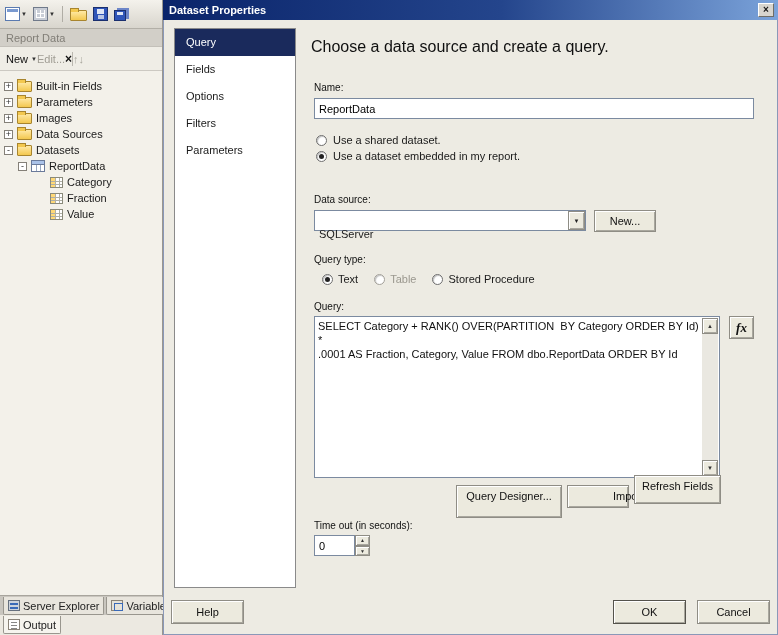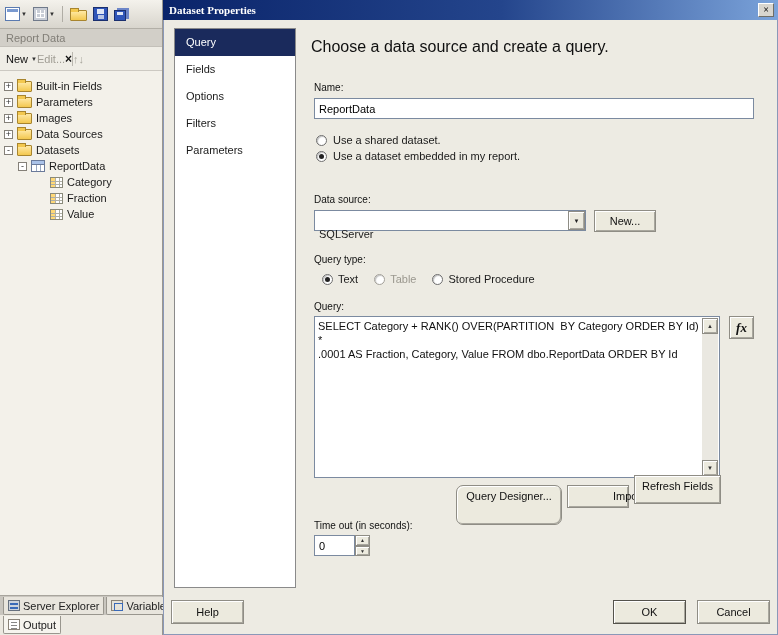--- a/index.html
+++ b/index.html
@@ -84,21 +84,21 @@
   .mi-se { background:#cdd3dc; border:1px solid #66707e; }
   .mi-se::before { content:""; position:absolute; left:1px; right:1px; top:2px; height:2px; background:#3a6ab8; box-shadow:0 4px 0 #3a6ab8; }
   .mi-var { background:#e6e2d8; border:1px solid #8a8378; }
   .mi-var::before { content:""; position:absolute; left:2px; top:2px; width:7px; height:6px; border:1px solid #3a6ab8; }
   .mi-out { background:#fff; border:1px solid #8a8378; }
   .mi-out::before { content:""; position:absolute; left:2px; right:2px; top:2px; height:1px; background:#888; box-shadow:0 3px 0 #888, 0 6px 0 #888; }
 
   
   .dialog { position:absolute; left:163px; top:0; width:615px; height:635px; }
   .titlebar { height:20px; background:linear-gradient(90deg,#0a246a,#24458c 55%,#7ba3da);
-    display:flex; align-items:center; padding:0 4px 0 6px;font-family:Liberation Serif, serif; }
+    display:flex; align-items:center; padding:0 4px 0 6px; }
   .dlg-title { color:#fff; font-weight:bold; font-size:11px; flex:1; }
   .closebtn { width:16px; height:14px; background:#d8d5ce; border:1px solid; border-color:#fff #6f6d66 #6f6d66 #fff;
     font-size:10px; line-height:12px; text-align:center; color:#111; font-weight:bold; }
   .dlg-body { position:absolute; top:20px; left:0; right:0; bottom:0; background:#edebe3; border:1px solid #8a98b8; border-top:none; }
 
   .navlist { position:absolute; left:10px; top:8px; width:122px; height:560px; background:#fff; border:1px solid #8a8a8a; }
   .nav-item { height:27px; line-height:27px; padding-left:11px; color:#1a1a1a; cursor:default; }
   .nav-item.sel { background:#1a2a5c; color:#fff; }
 
   .heading { position:absolute; left:147px; top:18px; font-size:16px; color:#101010; }
@@ -129,21 +129,21 @@
   .p-q-lbl { left:150px; top:281px; }
   .querybox { position:absolute; left:150px; top:296px; width:406px; height:162px; }
   .qtext { position:absolute; left:3px; top:2px; right:20px; white-space:pre-wrap; font-size:11px; line-height:14px; color:#101010; }
   .vscroll { position:absolute; top:1px; right:1px; bottom:1px; width:16px; background:#eae8e1; }
   .sb { position:absolute; left:0; width:16px; height:16px; font-size:6px; display:flex; align-items:center; justify-content:center; color:#333; }
   .sb-up { top:0; } .sb-up::before { content:"▲"; }
   .sb-dn { bottom:0; } .sb-dn::before { content:"▼"; }
   .fxbtn { position:absolute; left:565px; top:296px; width:25px; height:23px; display:flex; align-items:center; justify-content:center; }
   .fx { font-family:"Liberation Serif", serif; font-style:italic; font-weight:bold; font-size:13px; color:#101010; }
 
-  .qd-btn { left:292px; top:465px; width:106px; height:40px;border-radius:7px; }
+  .qd-btn { left:292px; top:465px; width:106px; height:33px; }
   .imp-btn { left:403px; top:465px; width:62px; height:23px;padding-left:45px; }
   .rf-btn { left:470px; top:455px; width:87px; height:29px; }
 
   .p-to-lbl { left:150px; top:500px; }
   .spin-wrap { position:absolute; left:150px; top:515px; width:56px; height:21px; display:flex; }
   .spin-input { width:41px; height:21px; padding:2px 4px; font:11px "Liberation Sans", sans-serif; }
   .spin-btns { width:15px; height:21px; display:flex; flex-direction:column; }
   .sb2 { flex:1; font-size:5px; display:flex; align-items:center; justify-content:center; color:#333; }
   .sb2.up::before { content:"▲"; } .sb2.dn::before { content:"▼"; }
 

